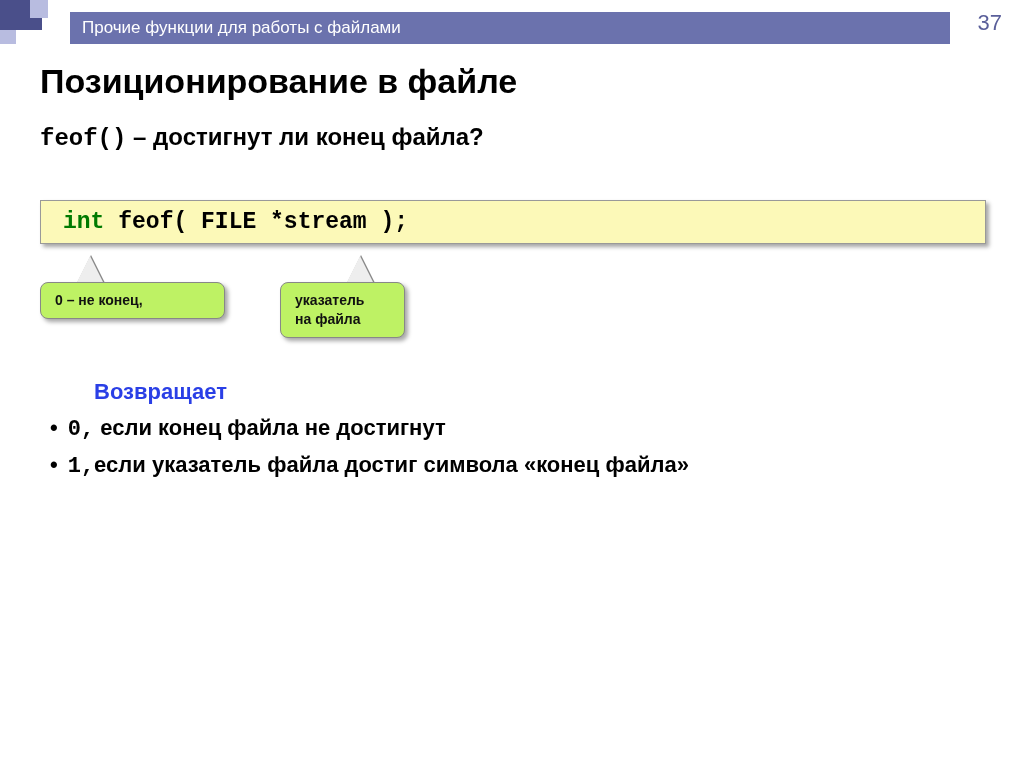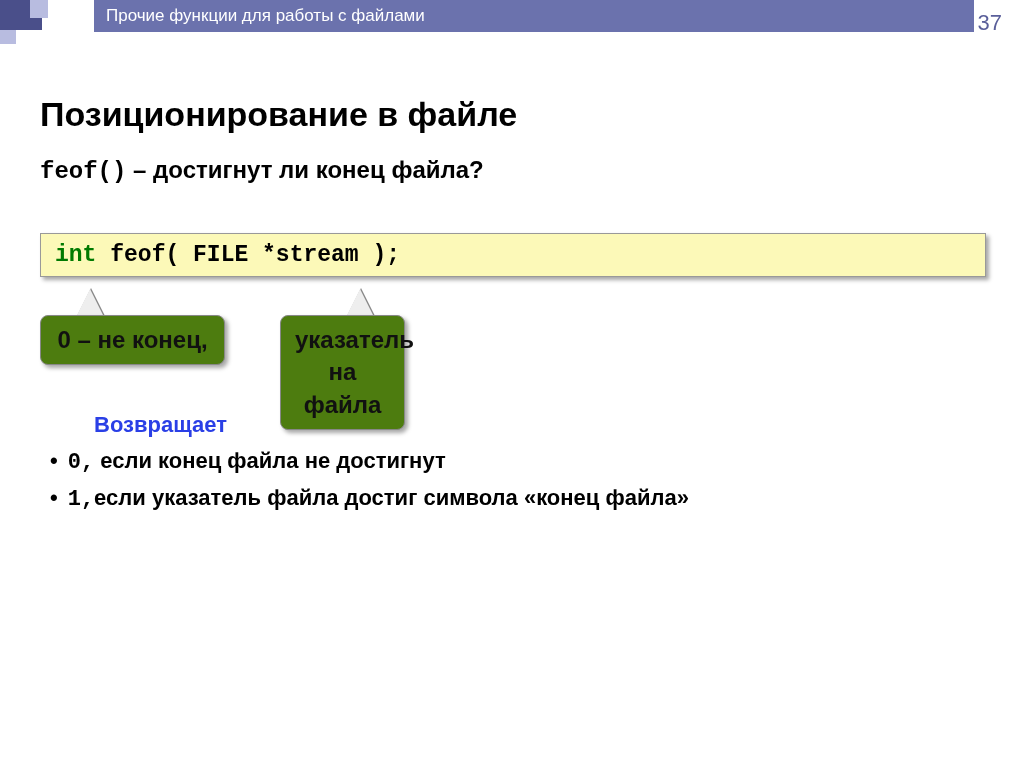--- a/index.html
+++ b/index.html
@@ -8,22 +8,21 @@
     background: #ffffff;
     width: 1024px;
     height: 767px;
     position: relative;
     overflow: hidden;
   }
   .header-bar {
     position: relative;
     height: 44px;
     display: flex;
-    align-items: flex-start;
-    gap: 24px;
+    align-items: flex-end;
   }
   .logo-block {
     width: 64px;
     height: 44px;
     position: relative;
     flex-shrink: 0;
   }
   .logo-block .sq-a { position:absolute; left:0; top:0; width:30px; height:30px; background:#4a4f8a; }
   .logo-block .sq-b { position:absolute; left:30px; top:0; width:18px; height:18px; background:#b8bce0; }
   .logo-block .sq-c { position:absolute; left:30px; top:18px; width:12px; height:12px; background:#4a4f8a; }
@@ -47,57 +46,56 @@
     font-weight: normal;
   }
   .content {
     padding: 18px 30px 0 40px;
   }
   .h1 {
     font-size: 34px;
     font-weight: bold;
     color: #000;
     margin-bottom: 22px;
-    margin-top: 33px;
   }
   .sub-line {
     font-size: 24px;
     font-weight: bold;
     margin-bottom: 48px;
   }
   .sub-line .mono { font-family: Liberation Mono, monospace; font-weight: bold; }
   .code-box {
     position: relative;
     background: #fcf9b8;
     border: 1px solid #999;
     padding: 8px 14px;
     font-family: "Courier New", monospace;
     font-size: 23px;
     font-weight: bold;
     box-shadow: 3px 3px 4px rgba(0,0,0,0.35);
     margin: 0 8px 0 0;
   }
-  .code-box .kw { color: #007a00; }
+  .code-box .kw { color: #007a00; margin-left: 8px; }
   .callouts-row {
     display: flex;
     gap: 60px;
     margin-top: 0;
     margin-left: 0;
     position: relative;
     height: 105px;
   }
   .callout {
     position: absolute;
-    background: #4d7c0f;
+    background: #bef264;
     border: 1px solid #888;
     border-radius: 8px;
     box-shadow: 3px 3px 4px rgba(0,0,0,0.35);
     padding: 8px 14px;
-    text-align: center;
-    font-size: 24px;
+    text-align: left;
+    font-size: 14px;
     font-weight: bold;
     color: #111;
     line-height: 1.35;
   }
   .callout-1 { left: 0px; top: 38px; width: 185px; }
   .callout-2 { left: 240px; top: 38px; width: 125px; }
   .pointer {
     position: absolute;
     width: 0; height: 0;
     border-left: 14px solid transparent;

